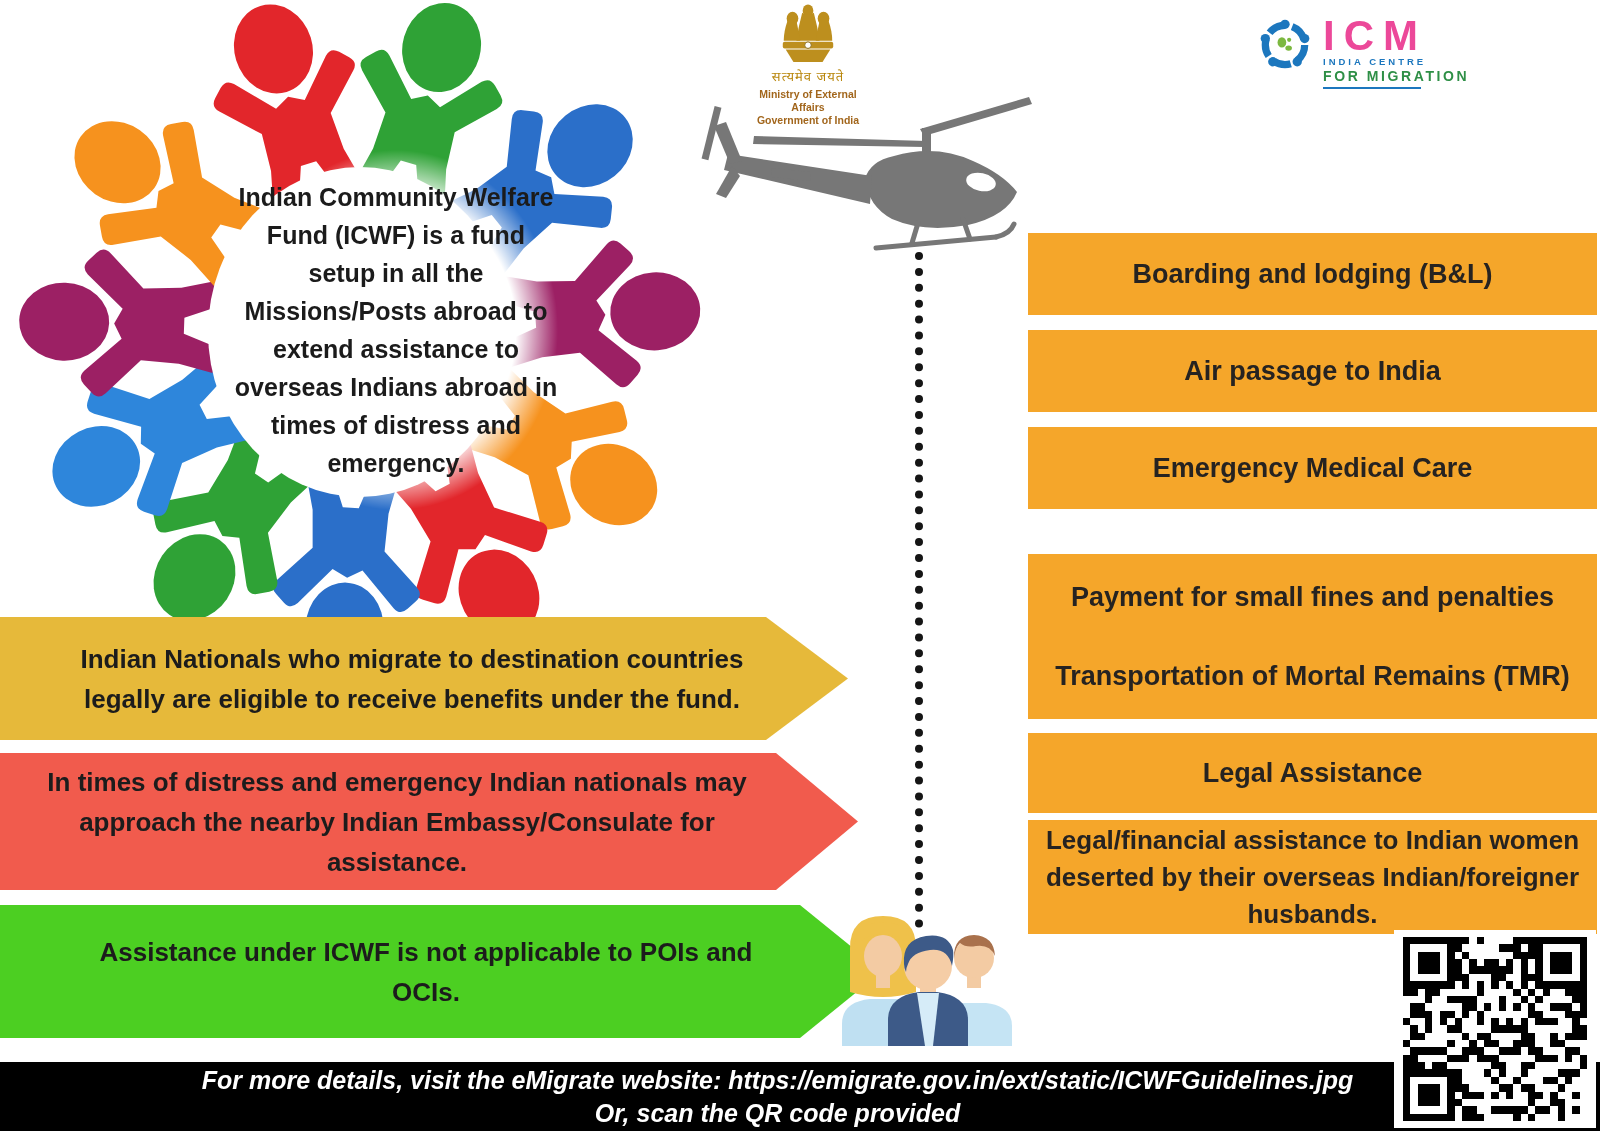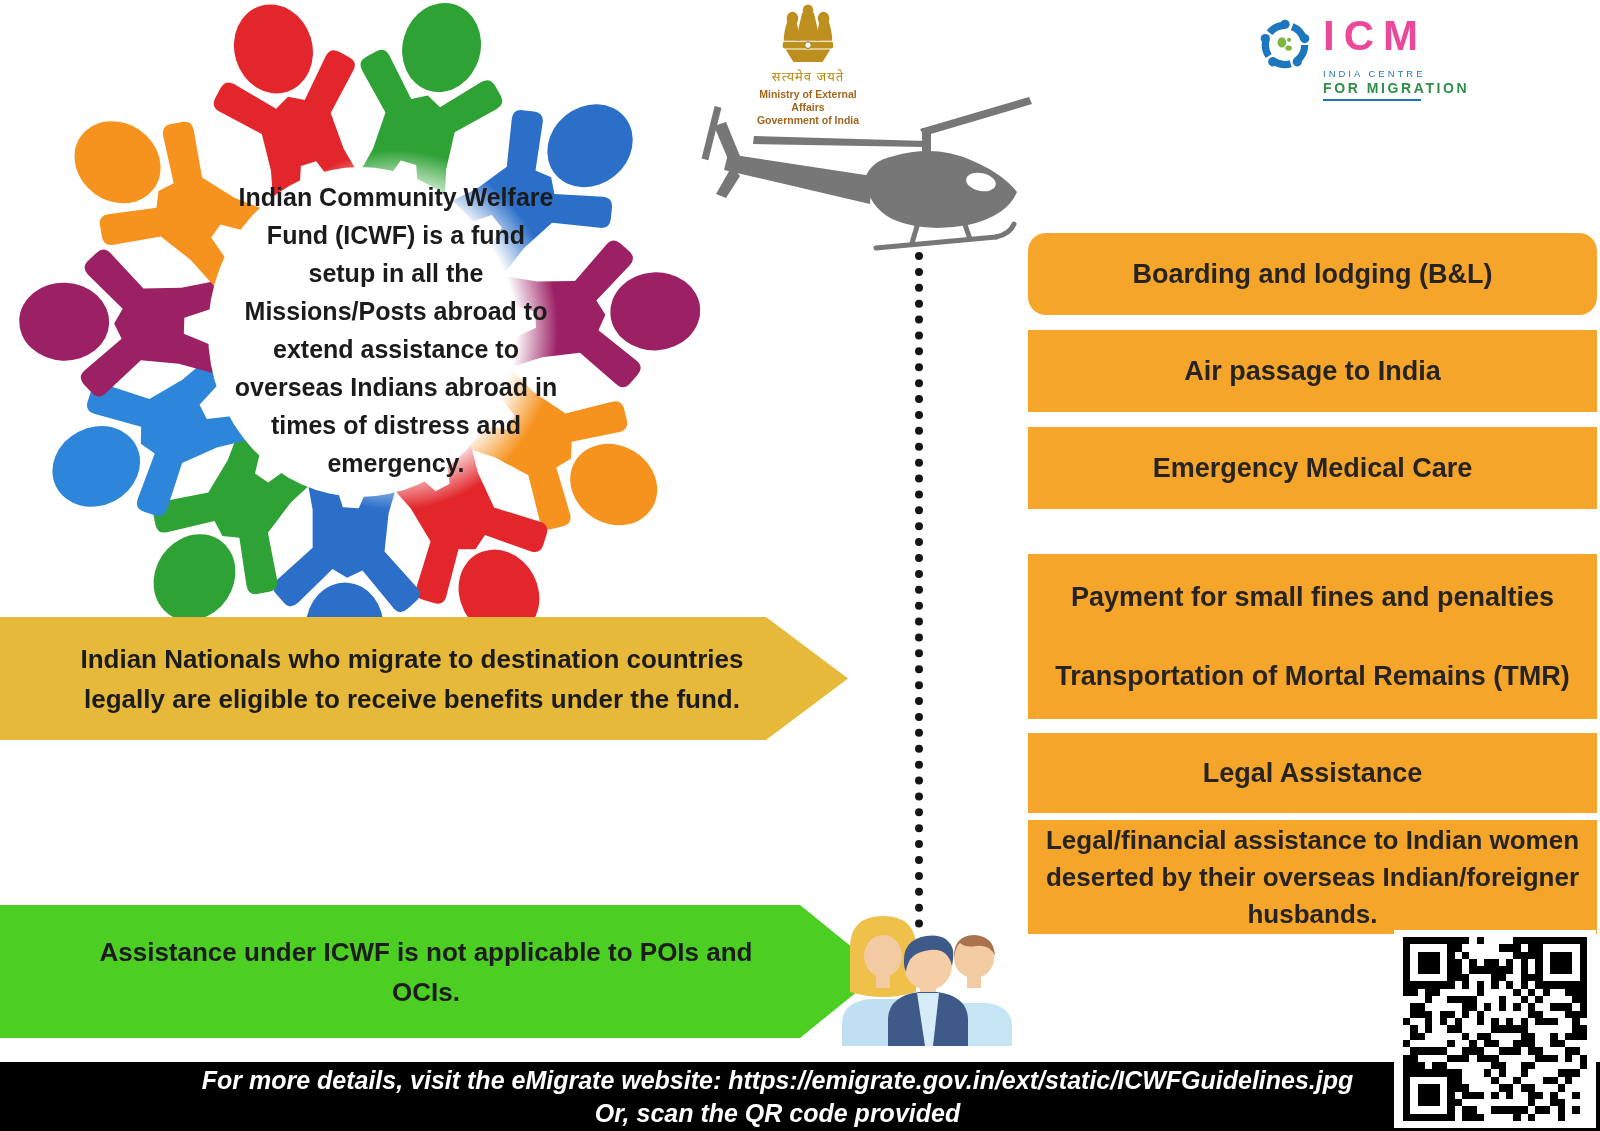--- a/index.html
+++ b/index.html
@@ -12,36 +12,36 @@
     font-size:25px;line-height:38px;font-weight:bold;color:#1b1b1b;
     background:radial-gradient(closest-side,#ffffff 74%,rgba(255,255,255,0) 100%);margin-left:36px;}
   
   #emblem{position:absolute;left:746px;top:2px;width:124px;text-align:center;z-index:2;}
   #emblem .motto{font-size:13px;color:#B8860B;letter-spacing:1px;margin-top:1px;}
   #emblem .ministry{font-size:10.5px;line-height:13px;font-weight:bold;color:#A2661C;margin-top:3px;}
   
   #icm{position:absolute;left:1256px;top:16px;display:flex;gap:9px;z-index:2;}
   #icm .txt{display:flex;flex-direction:column;}
   #icm .acr{font-size:42px;line-height:40px;font-weight:bold;color:#ec4899;letter-spacing:9px;}
-  #icm .s1{font-size:9.5px;letter-spacing:3px;font-weight:normal;color:#1C77BE;margin-top:12px;}
+  #icm .s1{font-size:9.5px;letter-spacing:3px;font-weight:bold;color:#1C77BE;margin-top:0;}
   #icm .s2{font-size:14px;letter-spacing:2.6px;font-weight:bold;color:#2E8F46;margin-top:1px;}
   #icm .rule{height:2px;background:#1C77BE;width:98px;margin-top:3px;}
   
   #heli{position:absolute;left:680px;top:84px;z-index:1;}
   #dotline{position:absolute;left:915px;top:252px;height:676px;width:0;
            border-left:8px dotted #151515;z-index:1;}
   
   .panel-header{position:absolute;left:1075px;top:92px;width:462px;height:128px;background:#93C0DD;
     display:flex;align-items:center;justify-content:center;text-align:center;z-index:2;
     font-size:27px;line-height:42px;font-weight:bold;color:#20262c;}
   .panel-header .inner{width:430px;}
   .item{position:absolute;left:1028px;width:569px;background:#F5A62A;z-index:2;
     display:flex;align-items:center;justify-content:center;text-align:center;
     font-size:27px;font-weight:bold;color:#262321;}
-  #item0{top:233px;height:82px;border-radius:18px;}  #item1{top:330px;height:82px;}
+  #item0{top:233px;height:82px;}  #item1{top:330px;height:82px;}
   #item2{top:427px;height:82px;}  #item3{top:554px;height:86px;}
   #item4{top:633px;height:86px;}  #item5{top:733px;height:80px;}
   #item6{top:820px;height:114px;font-size:26px;line-height:37px;}
   #item6 .inner{width:550px;}
   
   .banner{position:absolute;left:0;display:flex;align-items:center;z-index:3;
     clip-path:polygon(0 0, calc(100% - 82px) 0, 100% 50%, calc(100% - 82px) 100%, 0 100%);}
   .banner .btxt{font-size:26px;line-height:40px;font-weight:bold;color:#1c1c1c;
     text-align:center;margin-left:42px;}
   #banner-yellow{top:617px;width:848px;height:123px;background:#E6B93A;}
@@ -161,20 +161,23 @@
   <div class="item" id="item1">Air passage to India</div>
   <div class="item" id="item3">Payment for small fines and penalties</div>
   <div class="item" id="item4">Transportation of Mortal Remains (TMR)</div>
   <div class="item" id="item5">Legal Assistance</div>
   <div class="item" id="item6">
     <div class="inner">Legal/financial assistance to Indian women deserted by their overseas Indian/foreigner husbands.</div>
   </div>
 
   <div class="banner" id="banner-yellow">
     <div class="btxt">Indian Nationals who migrate to destination countries legally are eligible to receive benefits under the fund.</div>
+  </div>
+  <div class="banner" id="banner-red">
+    <div class="btxt">In times of distress and emergency Indian nationals may approach the nearby Indian Embassy/Consulate for assistance.</div>
   </div>
   <div class="banner" id="banner-green">
     <div class="btxt">Assistance under ICWF is not applicable to POIs and OCIs.</div>
   </div>
 
   <svg id="trio" width="190" height="150" viewBox="0 0 190 150">
     <g>
       <path d="M24,96 L24,52 Q24,20 57,20 Q90,20 90,52 L90,96 Q57,106 24,96 Z" fill="#EFC14A"></path>
       <ellipse cx="57" cy="60" rx="19" ry="21" fill="#F3CBA3"></ellipse>
       <path d="M28,56 Q28,26 57,26 Q86,26 86,56 Q78,38 57,38 Q36,38 28,56 Z" fill="#EFC14A"></path>

